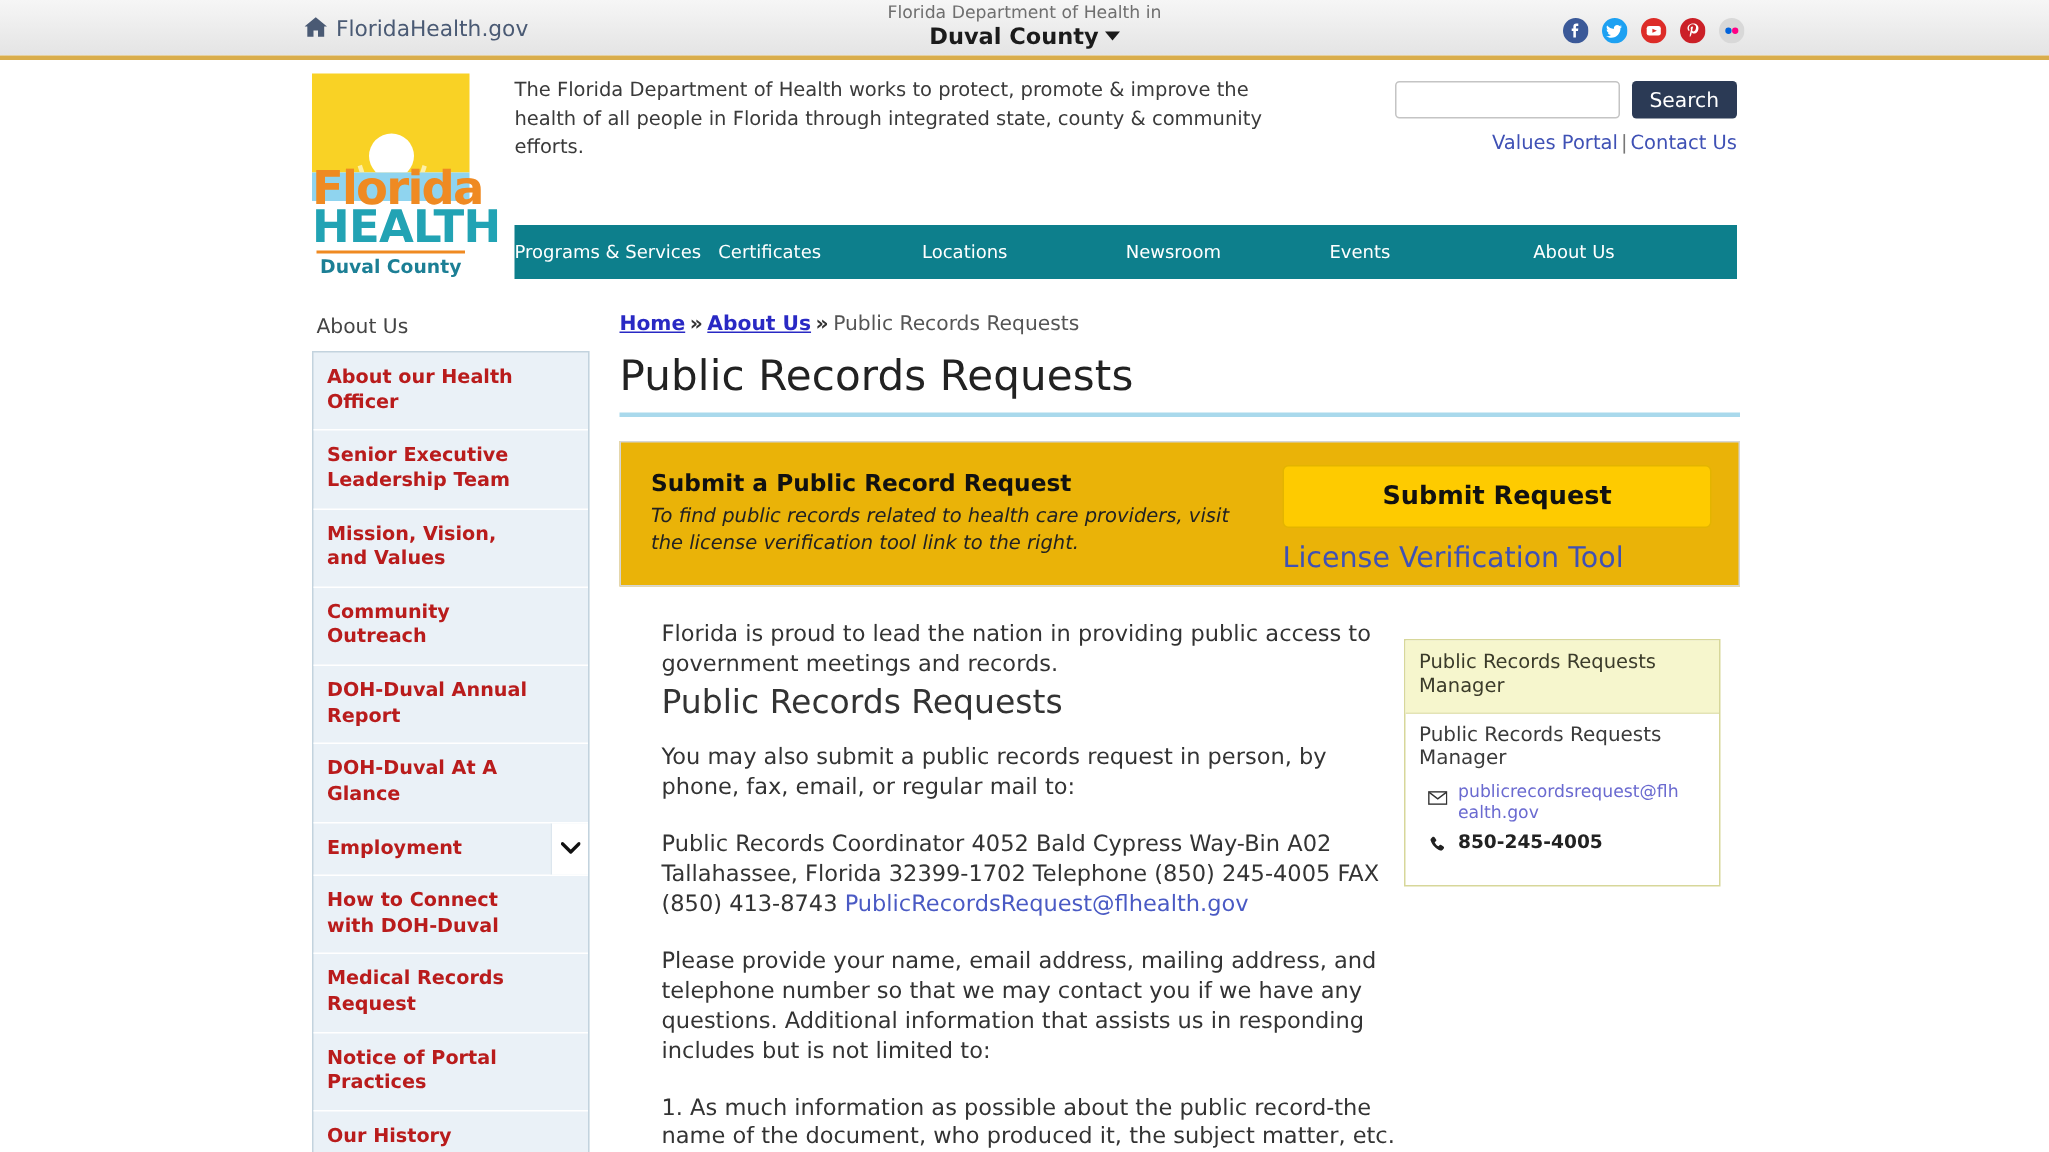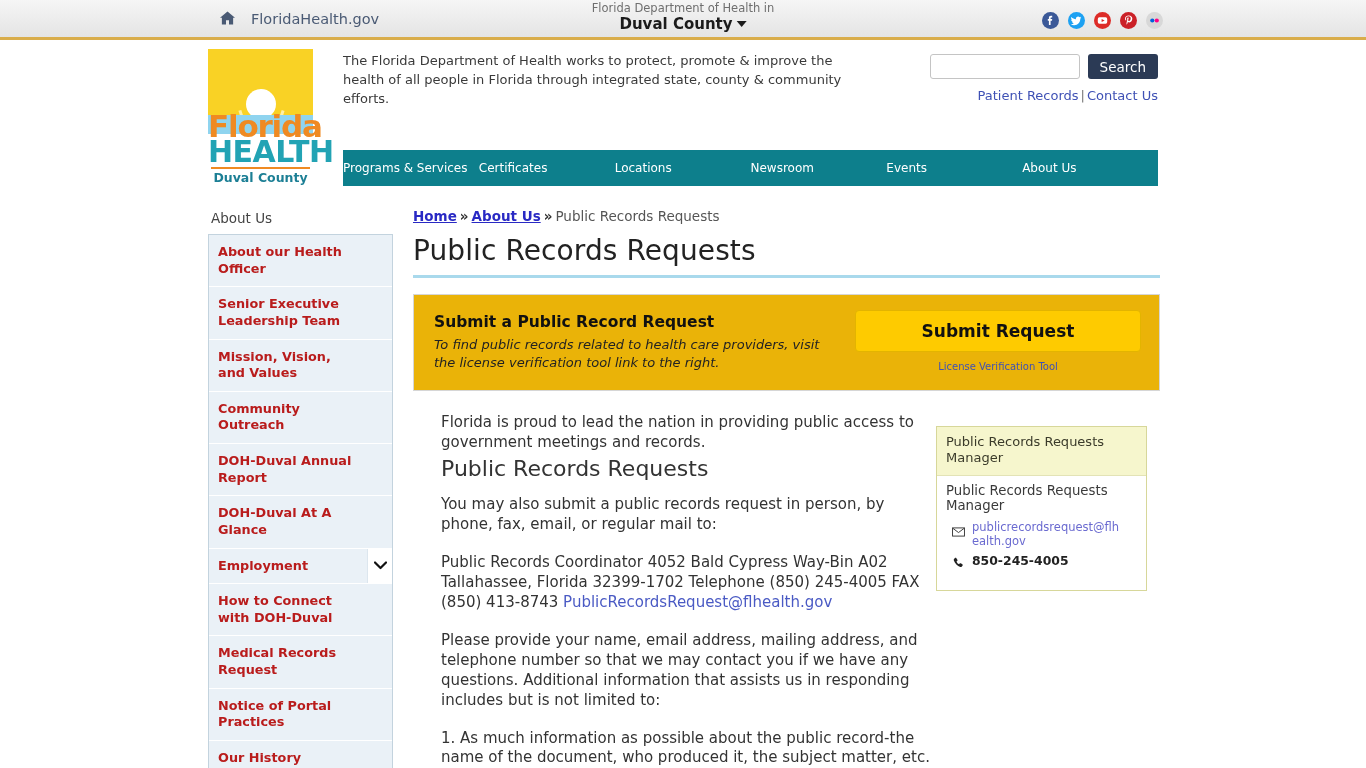--- a/index.html
+++ b/index.html
@@ -16,22 +16,22 @@
   .topbar{
     position:relative;
     height:40px;
     background:linear-gradient(to bottom,#f6f6f6 0%, #ebebeb 60%, #e4e4e4 100%);
     border-bottom:3px solid #d9ad4b;
   }
   .topbar-inner{
     width:960px; margin:0 auto; height:40px; position:relative;
   }
   .fl-gov-link{
-    position:absolute; left:17px; top:11px;
-    display:flex; align-items:center; gap:16px;
+    position:absolute; left:0; top:11px;
+    display:flex; align-items:center; gap:6px;
     color:#4a5a74; font-size:14.5px; text-decoration:none;
   }
   .home-icon{ color:#4a5a74; font-size:14px; line-height:1; position:relative; top:0px;}
   .county-block{
     position:absolute; left:50%; transform:translateX(-50%); top:2px;
     text-align:center; line-height:1.15;
   }
   .county-small{ font-size:11.5px; color:#6f6f6f; display:block; }
   .county-name{
     font-size:15px; font-weight:bold; color:#1b1b1b; display:inline-block;
@@ -160,22 +160,22 @@
     position:absolute; left:20px; top:41px; width:410px;
     font-size:13px; font-style:italic; color:#222; line-height:1.35;
   }
   .callout-btn{
     position:absolute; left:441px; top:15px; width:286px; height:42px;
     background:#fecb00; border:1px solid #e3b400; border-radius:4px;
     font-size:17px; font-weight:bold; color:#111; cursor:pointer;
     font-family:"DejaVu Sans",sans-serif;
   }
   .callout-link{
-    position:absolute; left:441px; top:66px; width:286px; text-align:center;
-    font-size:10px; color:#3f51b5; text-decoration:none;
+    position:absolute; left:441px; top:66px; width:286px; 
+    font-size:19px; color:#3f51b5; text-decoration:none;
   }
 
   .body-copy{ margin-top:22px; width:497px;margin-left:28px; }
   .body-copy p{ margin:0 0 18px 0; font-size:15px; line-height:1.33; color:#333; }
   .body-copy p.tight{ margin-bottom:4px; }
   .body-copy h2{
     margin:0 0 14px 0; font-size:22px; font-weight:normal; color:#333; line-height:1.1;
   }
   .body-copy a{ color:#4a5ac4; text-decoration:none; }
 
@@ -277,21 +277,21 @@
   <div class="tagline">
     <p>The Florida Department of Health works to protect, promote &amp; improve the health of all people in Florida through integrated state, county &amp; community efforts.</p>
   </div>
 
   <div class="search-area">
     <div class="search-row">
       <input class="search-input" type="text" placeholder="" style="">
       <button class="search-btn">Search</button>
     </div>
     <div class="util-links">
-      <a href="#">Patient Records</a><span class="sep">|</span><a href="#">Contact Us</a>
+      <a href="#">Values Portal</a><span class="sep">|</span><a href="#">Contact Us</a>
     </div>
   </div>
 
   <nav class="mainnav">
     <a href="#">Programs &amp; Services</a>
     <a href="#">Certificates</a>
     <a href="#">Locations</a>
     <a href="#">Newsroom</a>
     <a href="#">Events</a>
     <a href="#">About Us</a>

